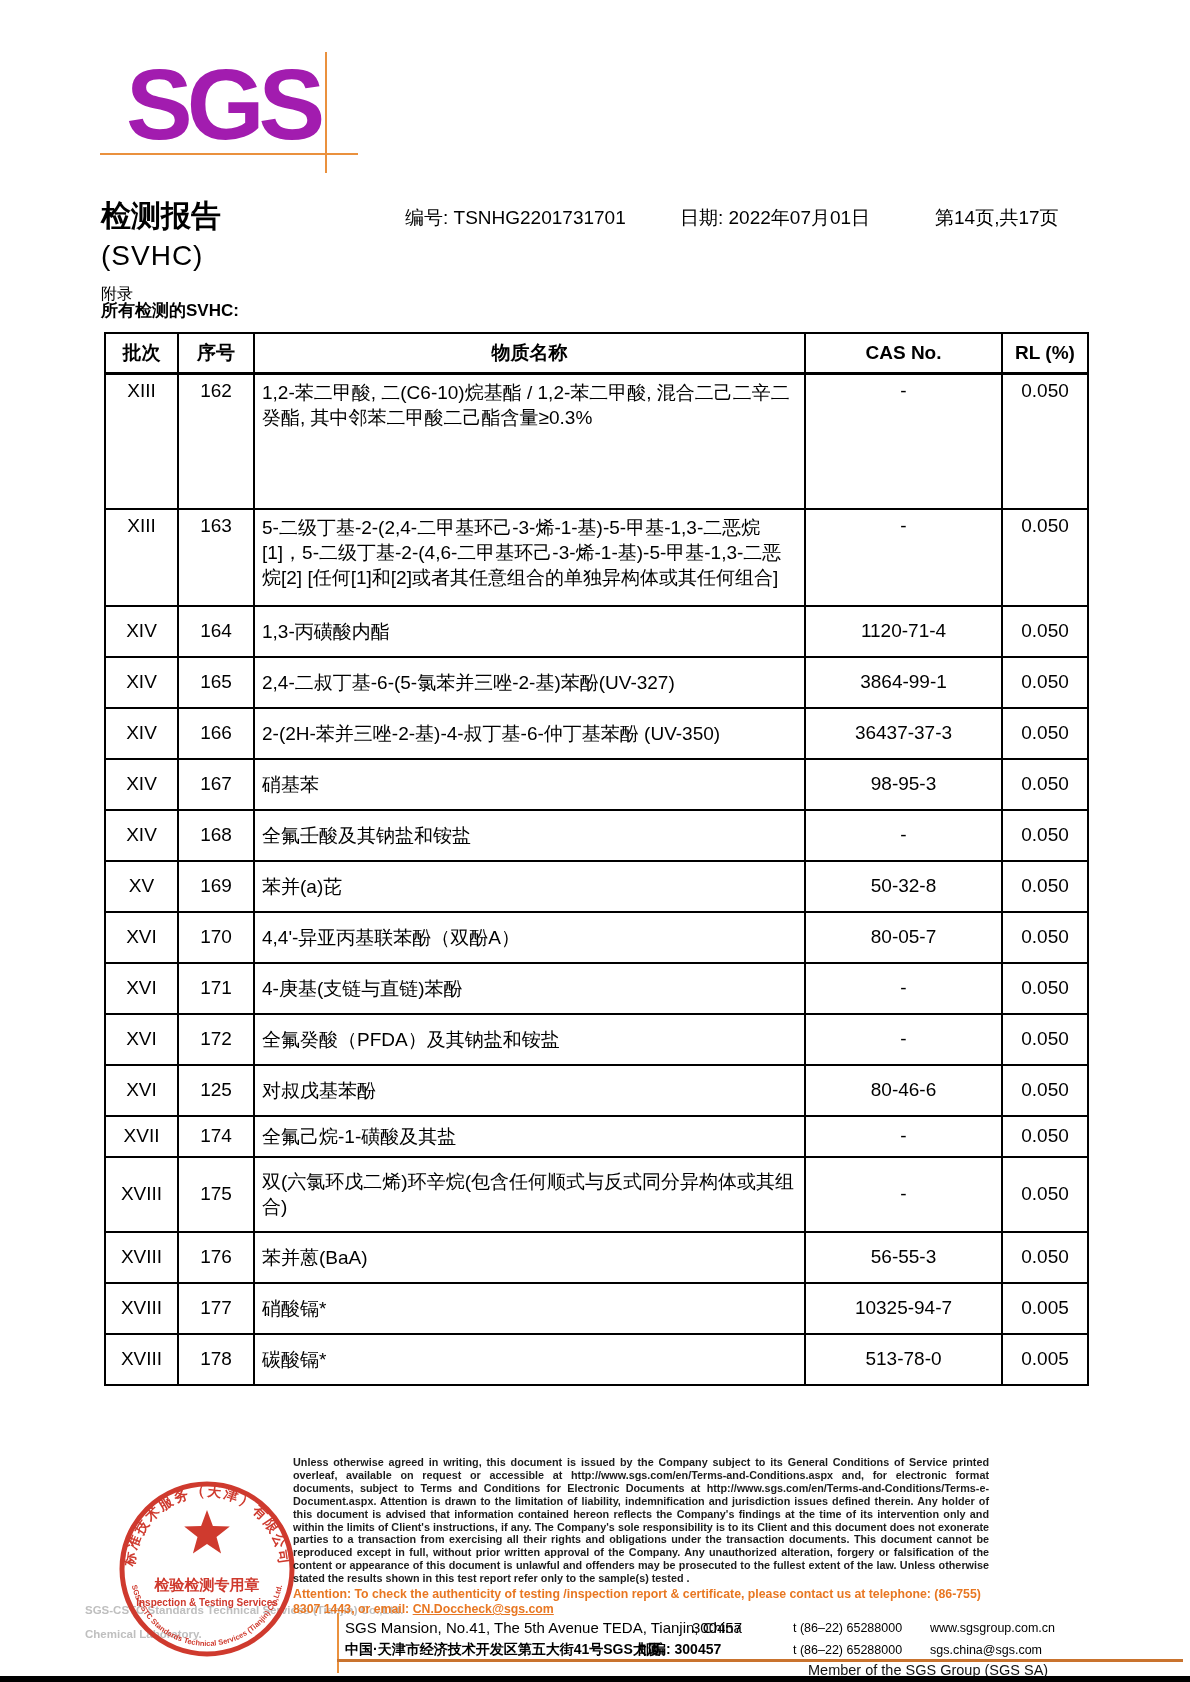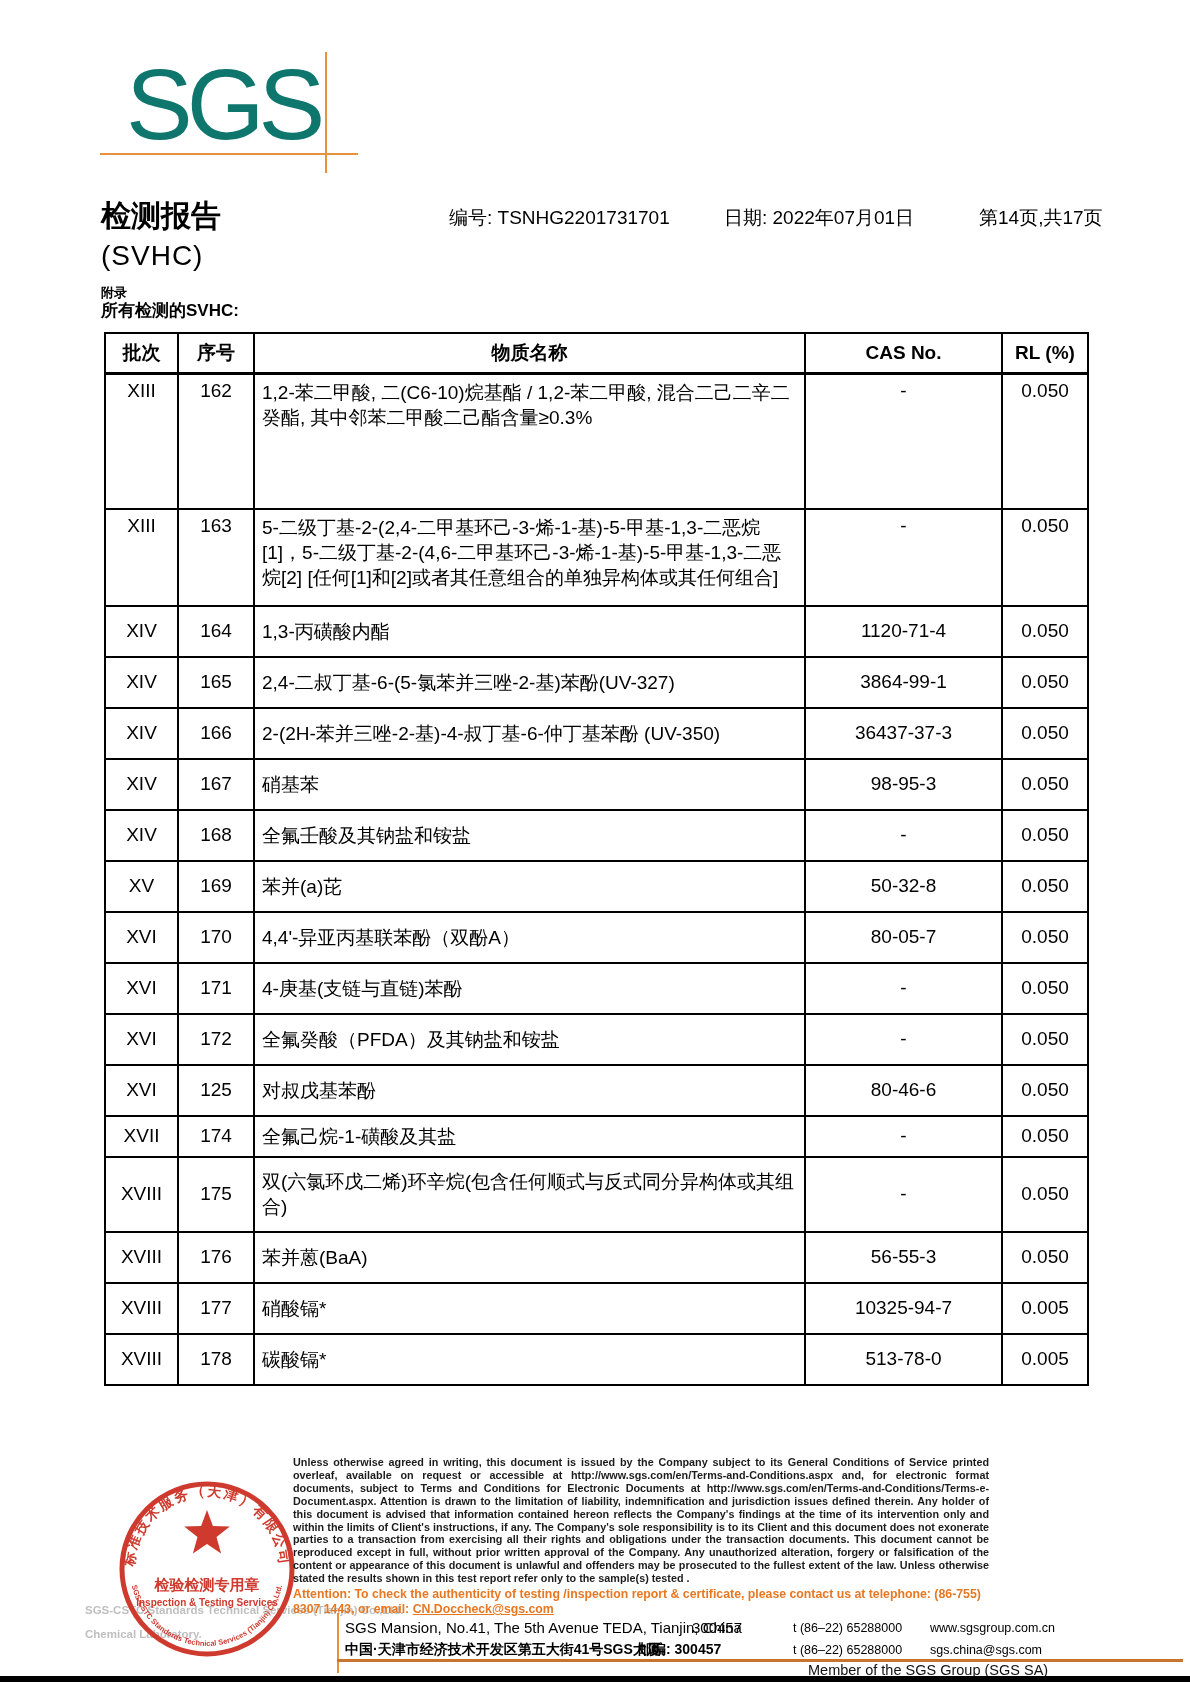--- a/index.html
+++ b/index.html
@@ -3,34 +3,34 @@
 <meta charset="utf-8">
 <style>
   html,body{margin:0;padding:0;background:#ffffff;}
   .page{
     position:relative;width:1190px;height:1682px;background:#ffffff;overflow:hidden;
     font-family:"Liberation Sans",sans-serif;color:#000;
   }
   
   .logo-text{
     position:absolute;left:126px;top:58px;
-    font-size:100px;line-height:92px;font-weight:normal;letter-spacing:-6px;
-    color:#0f766e;
+    font-size:100px;line-height:92px;font-weight:bold;letter-spacing:-6px;
+    color:#a21caf;
   }
   .crop-h{position:absolute;height:2px;background:#ea913e;}
   .crop-v{position:absolute;width:2px;background:#ea913e;}
   .hdr-crop-h{left:100px;top:153px;width:258px;}
   .hdr-crop-v{left:325px;top:52px;height:121px;}
   .report-title{position:absolute;left:101px;top:196px;font-size:30px;font-weight:bold;}
   .report-subtitle{position:absolute;left:101px;top:240px;font-size:28px;font-weight:normal;letter-spacing:1px;}
-  .meta{position:absolute;top:205px;font-size:19px;margin-left:44px;}
+  .meta{position:absolute;top:205px;font-size:19px;}
   .meta-no{left:405px;}
   .meta-date{left:680px;}
   .meta-page{left:935px;}
-  .annex{position:absolute;left:101px;top:284px;font-size:13px;font-weight:bold;}
+  .annex{position:absolute;left:101px;top:284px;font-size:16px;font-weight:normal;}
   .caption{position:absolute;left:101px;top:299px;font-size:17px;font-weight:bold;}
   
   table.svhc{
     position:absolute;left:104px;top:332px;width:983px;
     border-collapse:collapse;table-layout:fixed;
     font-size:19px;
   }
   table.svhc th,table.svhc td{
     border:2px solid #000;padding:2px 6px;text-align:center;vertical-align:middle;
     overflow:hidden;

